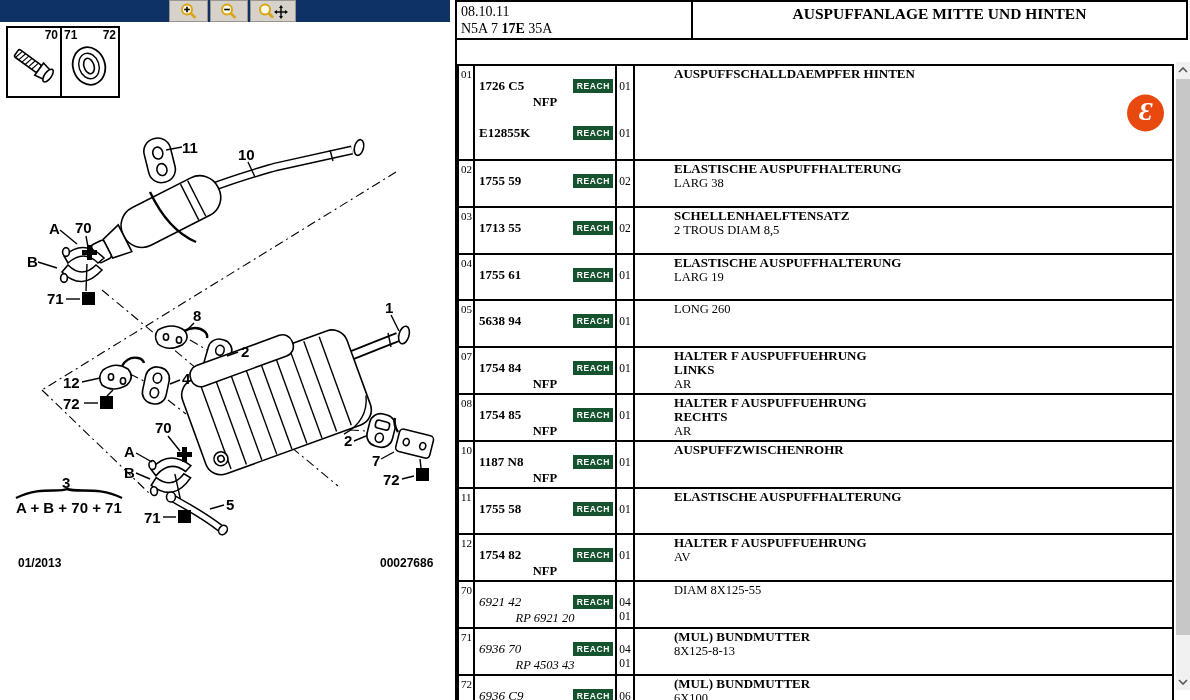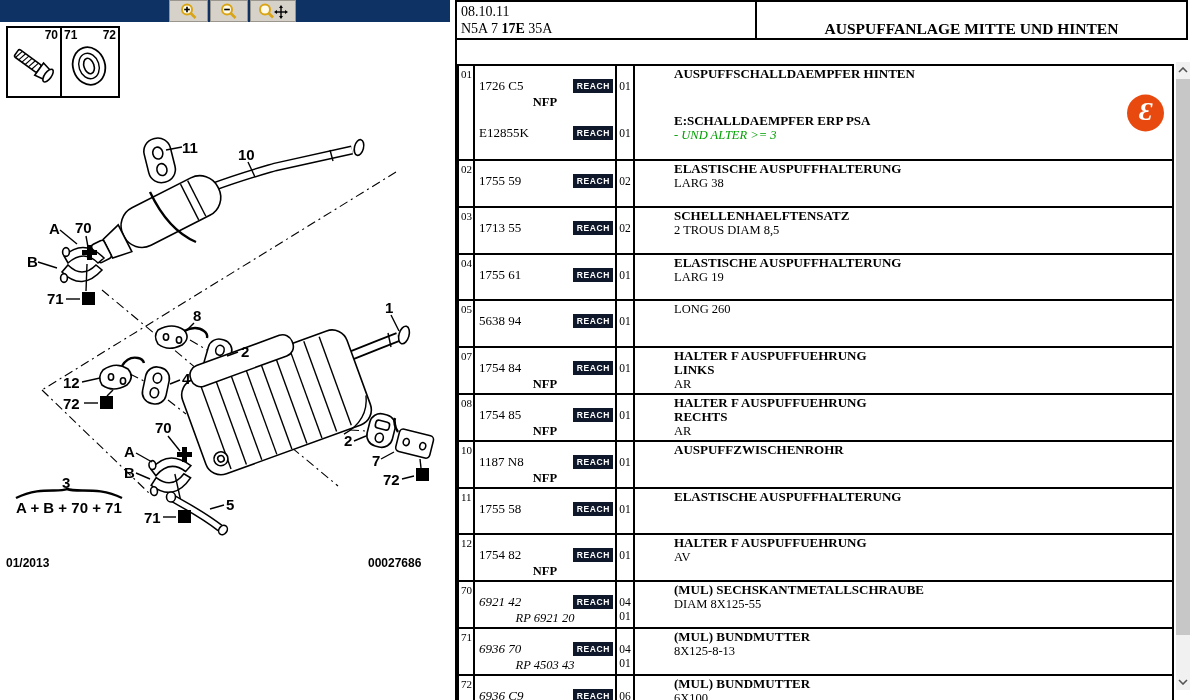--- a/index.html
+++ b/index.html
@@ -16,53 +16,53 @@
   .thumb-box{position:absolute;left:6px;top:26px;width:110px;height:68px;border:2px solid #000;display:flex;background:#fff;}
   .thumb-cell{position:relative;height:100%;}
   .thumb-cell.c1{width:52px;border-right:2px solid #000;}
   .thumb-cell.c2{flex:1;}
   .thumb-lab{position:absolute;top:0;font:bold 12px "Liberation Sans",sans-serif;}
   .tl-r{right:2px}.tl-l{left:2px}
   
   .vdiv{position:absolute;left:455px;top:0;width:2px;height:700px;background:#000;}
   
   .hdr{position:absolute;left:457px;top:0;width:731px;height:40px;border:2px solid #000;border-left:none;box-sizing:border-box;display:flex;background:#fff;}
-  .hdr-left{width:300px;border-right:2px solid #000;padding:1px 4px;box-sizing:border-box;font-size:14px;line-height:17px;}
-  .hdr-right{flex:1;text-align:center;font-weight:bold;font-size:15.5px;padding-top:18px;}
+  .hdr-left{width:236px;border-right:2px solid #000;padding:1px 4px;box-sizing:border-box;font-size:14px;line-height:17px;}
+  .hdr-right{flex:1;text-align:center;font-weight:bold;font-size:15.5px;padding-top:3px;}
   
   .ptable{position:absolute;left:457px;top:64px;width:717px;box-sizing:border-box;border:2px solid #000;border-bottom:none;background:#fff;}
   .prow{position:relative;display:flex;border-bottom:2px solid #000;}
   .c-idx{width:16px;border-right:2px solid #000;font-size:11px;padding:2px 0 0 2px;box-sizing:border-box;}
   .c-entries{flex:1;display:flex;flex-direction:column;}
   .entry{display:flex;min-height:44.8px;}
   .prow.tall .entry{min-height:46.5px;}
   .e-part{width:142px;border-right:2px solid #000;box-sizing:border-box;padding:12px 2px 0 4px;}
   .part-line{display:flex;justify-content:space-between;align-items:center;}
-  .pn{font-weight:normal;font-size:13px;white-space:nowrap;}
+  .pn{font-weight:bold;font-size:13px;white-space:nowrap;}
   .pn.st-i{font-weight:normal;font-style:italic;}
-  .reach{background:#0f172a;color:#fff;font:bold 8.5px "Liberation Sans",sans-serif;letter-spacing:.6px;padding:2px 3px 2px 4px;cursor:pointer;}
+  .reach{background:#14532d;color:#fff;font:bold 8.5px "Liberation Sans",sans-serif;letter-spacing:.6px;padding:2px 3px 2px 4px;cursor:pointer;}
   .note{text-align:center;font-size:12.5px;padding:1px 2px 0 0;}
   .note.st-b{font-weight:bold;}
   .note.st-bi{font-weight:normal;font-style:italic;}
   .e-qty{width:18px;border-right:2px solid #000;box-sizing:border-box;font-size:11.5px;padding-top:13px;text-align:center;line-height:14px;}
   .e-desc{flex:1;padding:1px 0 0 3px;}
   .dl{line-height:14px;margin-left:36px;}
   .dl.st-b{font-weight:bold;font-size:13px;}
   .dl.st-p{font-size:12.5px;}
   .dl.st-g{font-size:12.5px;font-style:italic;color:#00a000;}
   .row-logo{position:absolute;right:8px;top:50%;transform:translateY(-50%);width:37px;height:37px;border-radius:50%;background:#e8490f;display:flex;align-items:center;justify-content:center;}
   .row-logo span{color:#fff;font:bold italic 26px "Liberation Serif",serif;transform:translateY(-1px);}
   
   .sbar{position:absolute;left:1176px;top:62px;width:14px;height:628px;background:#f1f1f1;}
   .sb-btn{position:absolute;left:0;width:14px;height:16px;display:flex;align-items:center;justify-content:center;cursor:pointer;}
   .sb-up{top:0}.sb-dn{bottom:0}
   .sb-thumb{position:absolute;left:0;top:17px;width:14px;height:556px;background:#c7c7c7;cursor:pointer;}
   
   .diagram{position:absolute;left:0;top:95px;}
-  .dfoot{position:absolute;top:556px;font:bold 12px "Liberation Sans",sans-serif;}
+  .dfoot{position:absolute;top:556px;font:bold 12px "Liberation Sans",sans-serif;margin-left:12px;}
   .df-l{left:6px;}
   .df-r{left:368px;width:80px;text-align:left;}
   .dlabel{font:bold 15px "Liberation Sans",sans-serif;fill:#000;}
   .dline{stroke:#000;stroke-width:1.4;fill:none;}
   .dthick{stroke:#000;stroke-width:2.4;fill:none;}
   .dpart{stroke:#000;stroke-width:1.6;fill:#fff;}
   .dashdot{stroke:#000;stroke-width:1.1;fill:none;stroke-dasharray:9 4 2 4;}
   .casing{stroke:#000;fill:none;}
   .inner{stroke:#fff;fill:none;}
 </style>
@@ -346,24 +346,20 @@
     <div class="e-part">
       <div class="part-line">
         <span class="pn">E12855K</span>
         <span class="reach">REACH</span>
       </div>
 
     </div>
     <div class="e-qty">
               <div>01</div>
             </div>
-    <div class="e-desc">
-              <div class="dl st-b">E:SCHALLDAEMPFER ERP PSA</div>
-              <div class="dl st-g">- UND ALTER &gt;= 3</div>
-            </div>
   </div>
         </div>
   <div class="row-logo">
           <span>Ɛ</span>
         </div>
       </div>
       <div class="prow">
     <div class="c-idx">02</div>
     <div class="c-entries">
           <div class="entry">
@@ -560,21 +556,20 @@
         <span class="pn st-i">6921 42</span>
         <span class="reach">REACH</span>
       </div>
       <div class="note st-bi">RP 6921 20</div>
     </div>
     <div class="e-qty">
               <div>04</div>
               <div>01</div>
             </div>
     <div class="e-desc">
-              <div class="dl st-b">(MUL) SECHSKANTMETALLSCHRAUBE</div>
               <div class="dl st-p">DIAM 8X125-55</div>
             </div>
   </div>
         </div>
   </div>
       <div class="prow">
     <div class="c-idx">71</div>
     <div class="c-entries">
           <div class="entry">
     <div class="e-part">

